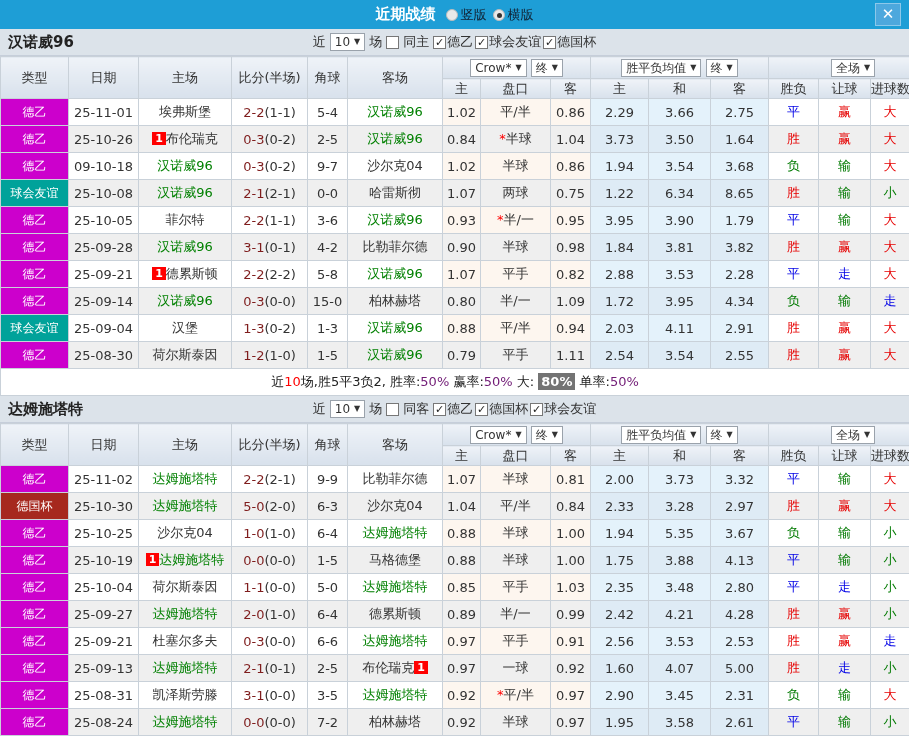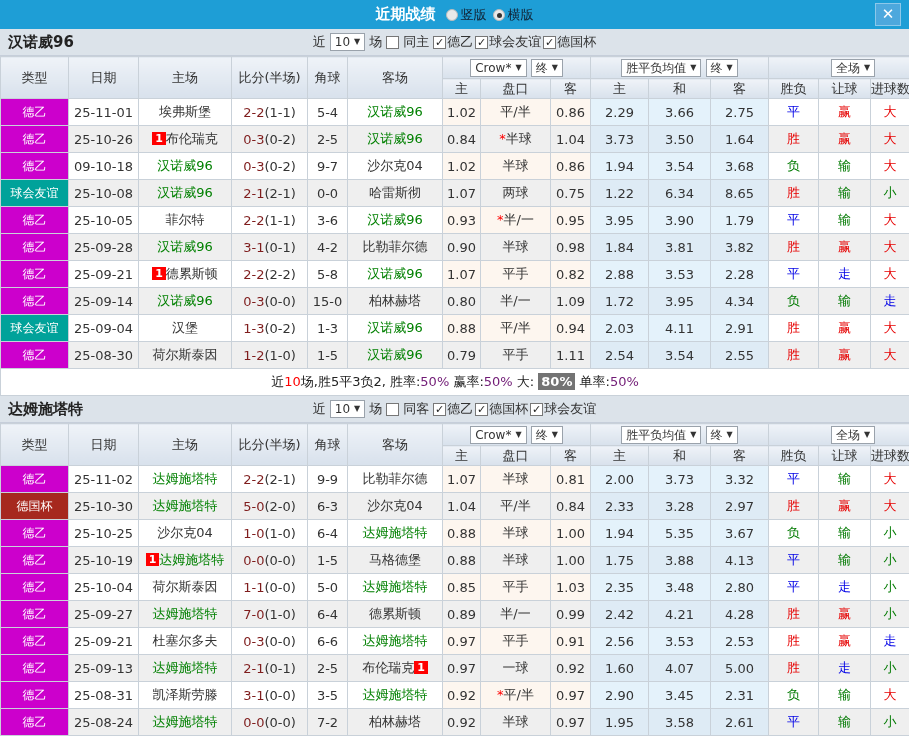--- a/index.html
+++ b/index.html
@@ -529,21 +529,21 @@
           <td class="avgc">3.48</td>
           <td class="avgc">2.80</td>
           <td style="color: rgb(0, 0, 230);">平</td>
           <td style="color: rgb(0, 0, 230);">走</td>
           <td style="color: rgb(0, 122, 0);">小</td>
         </tr>
         <tr class="even">
           <td class="league" style="background: rgb(204, 0, 204);">德乙</td>
           <td>25-09-27</td>
           <td><span class="team-green">达姆施塔特</span></td>
-          <td><span class="score-main">7-0</span><span class="score-half">(1-0)</span></td>
+          <td><span class="score-main">2-0</span><span class="score-half">(1-0)</span></td>
           <td>6-4</td>
           <td><span>德累斯顿</span></td>
           <td class="crow">0.89</td>
           <td class="crow"><span>半/一</span></td>
           <td class="crow">0.99</td>
           <td class="avgc">2.42</td>
           <td class="avgc">4.21</td>
           <td class="avgc">4.28</td>
           <td style="color: rgb(230, 0, 0);">胜</td>
           <td style="color: rgb(230, 0, 0);">赢</td>

